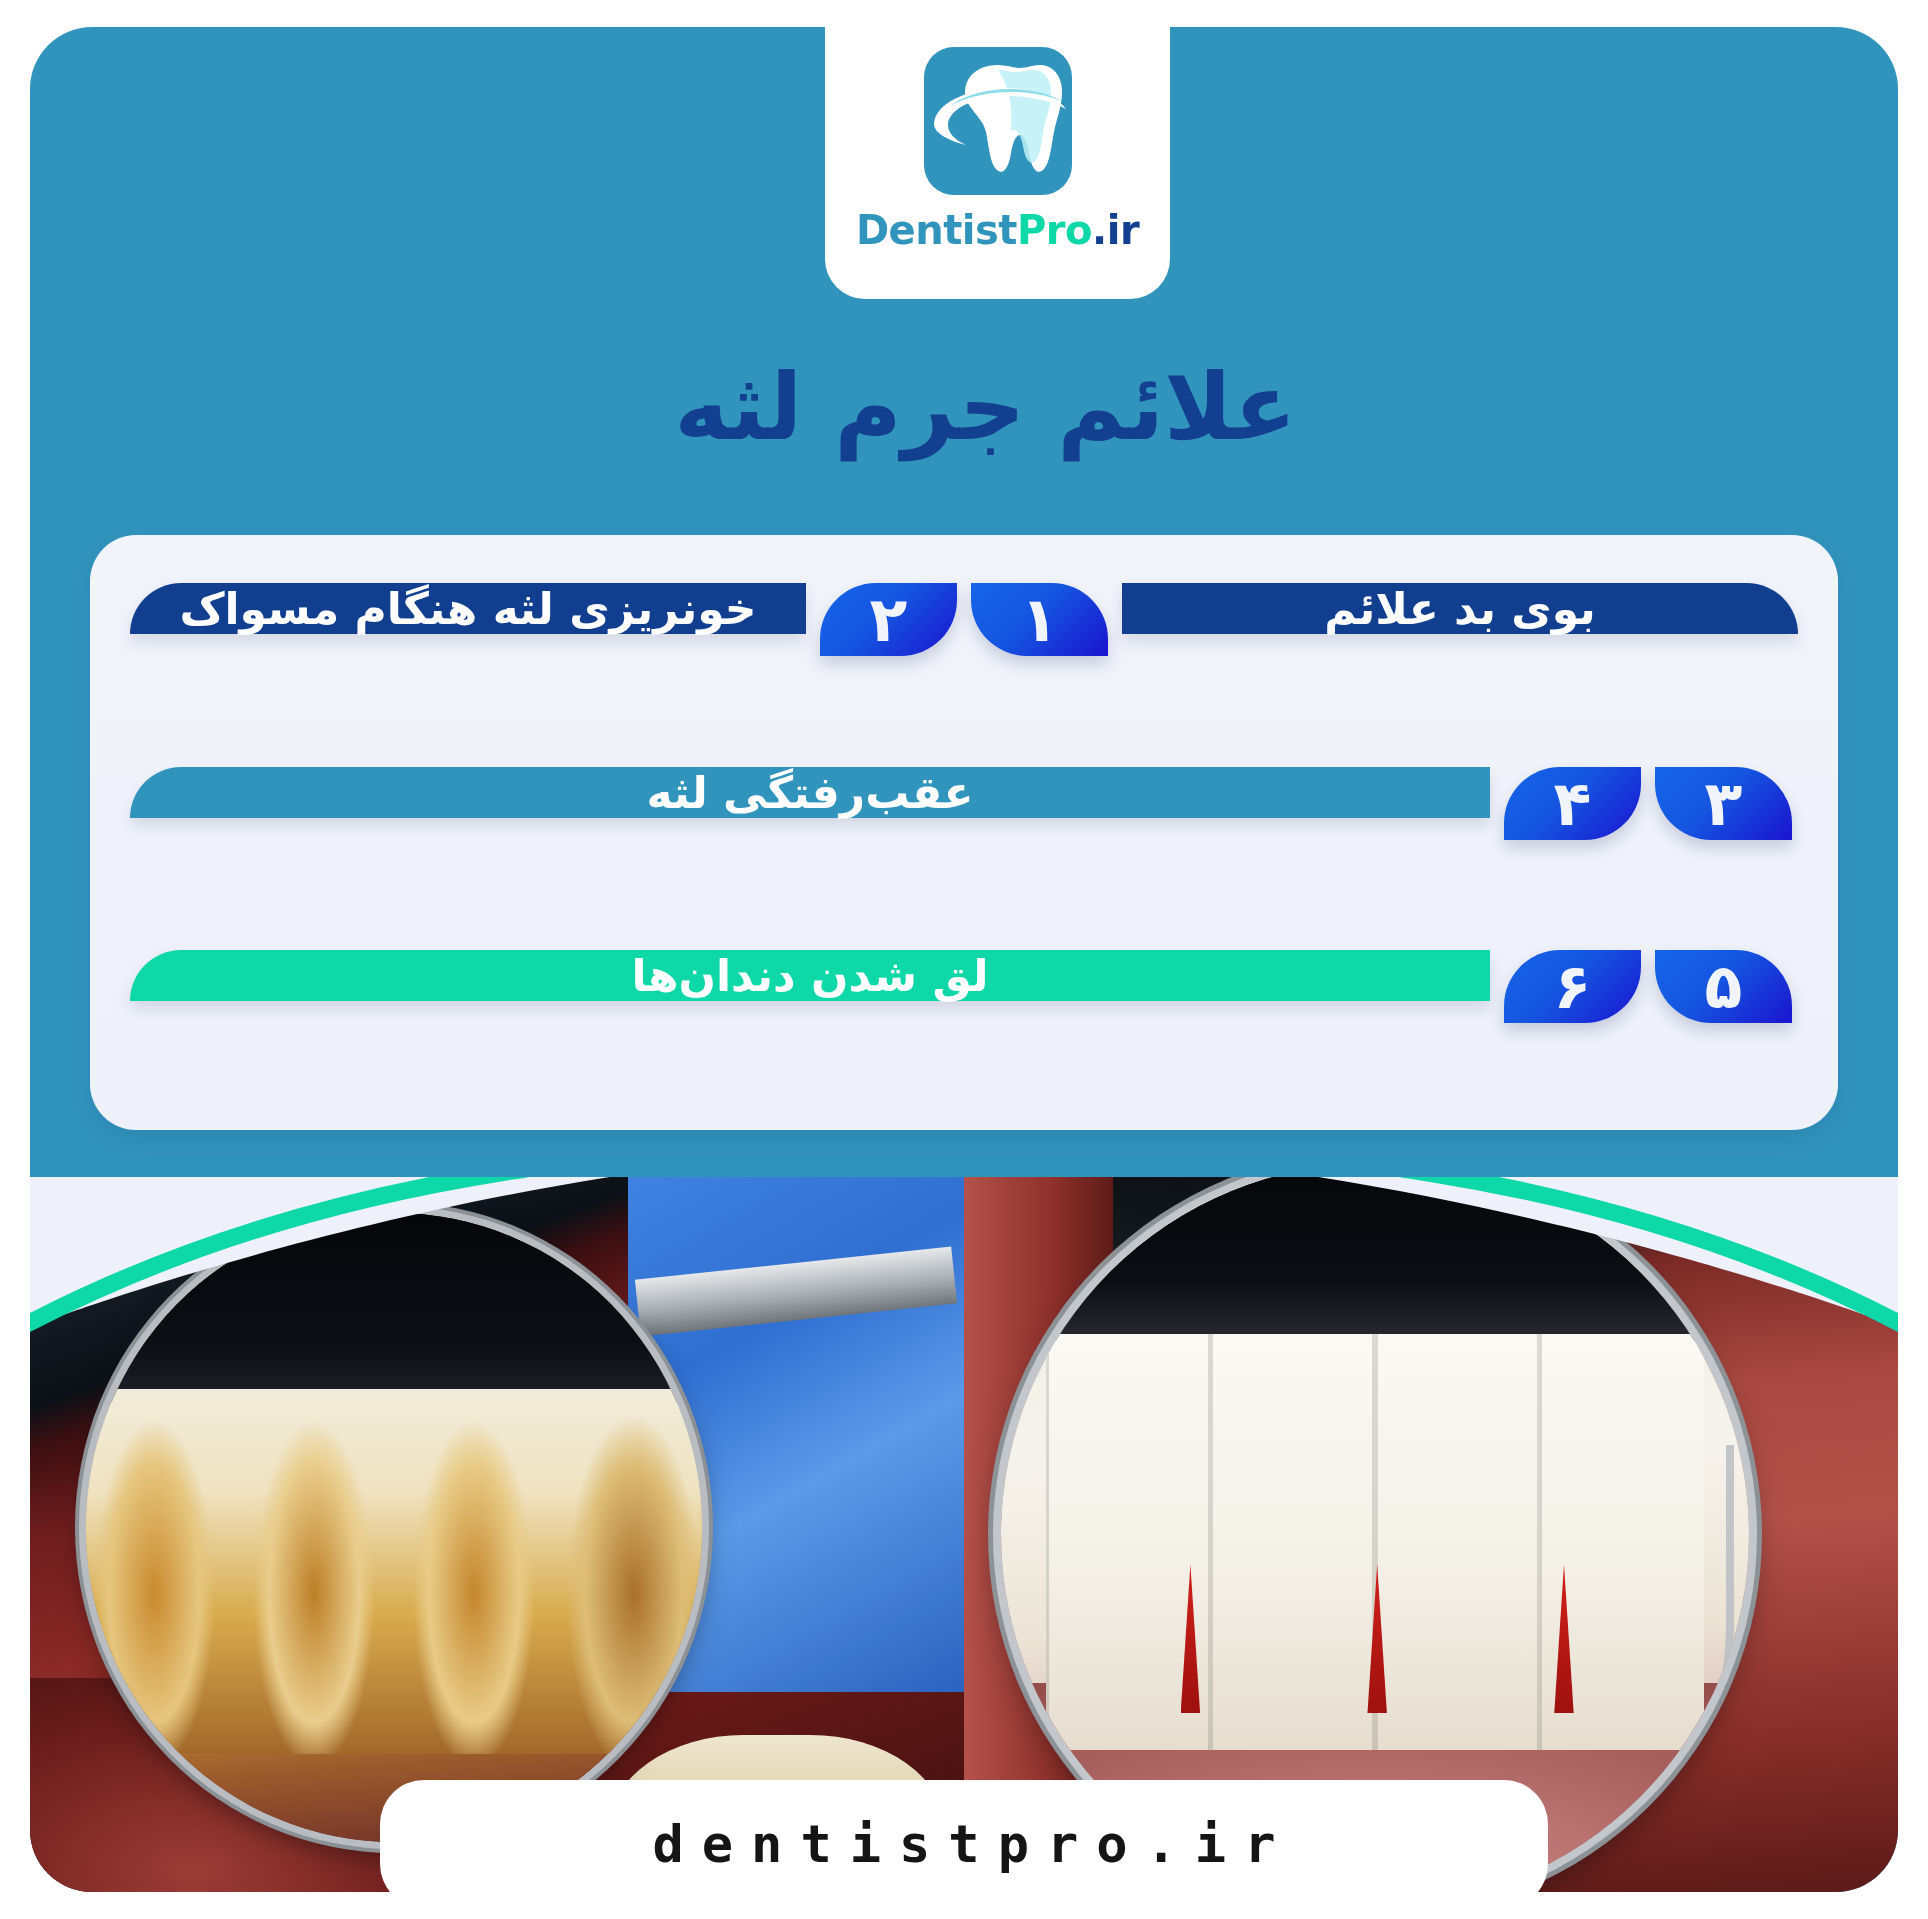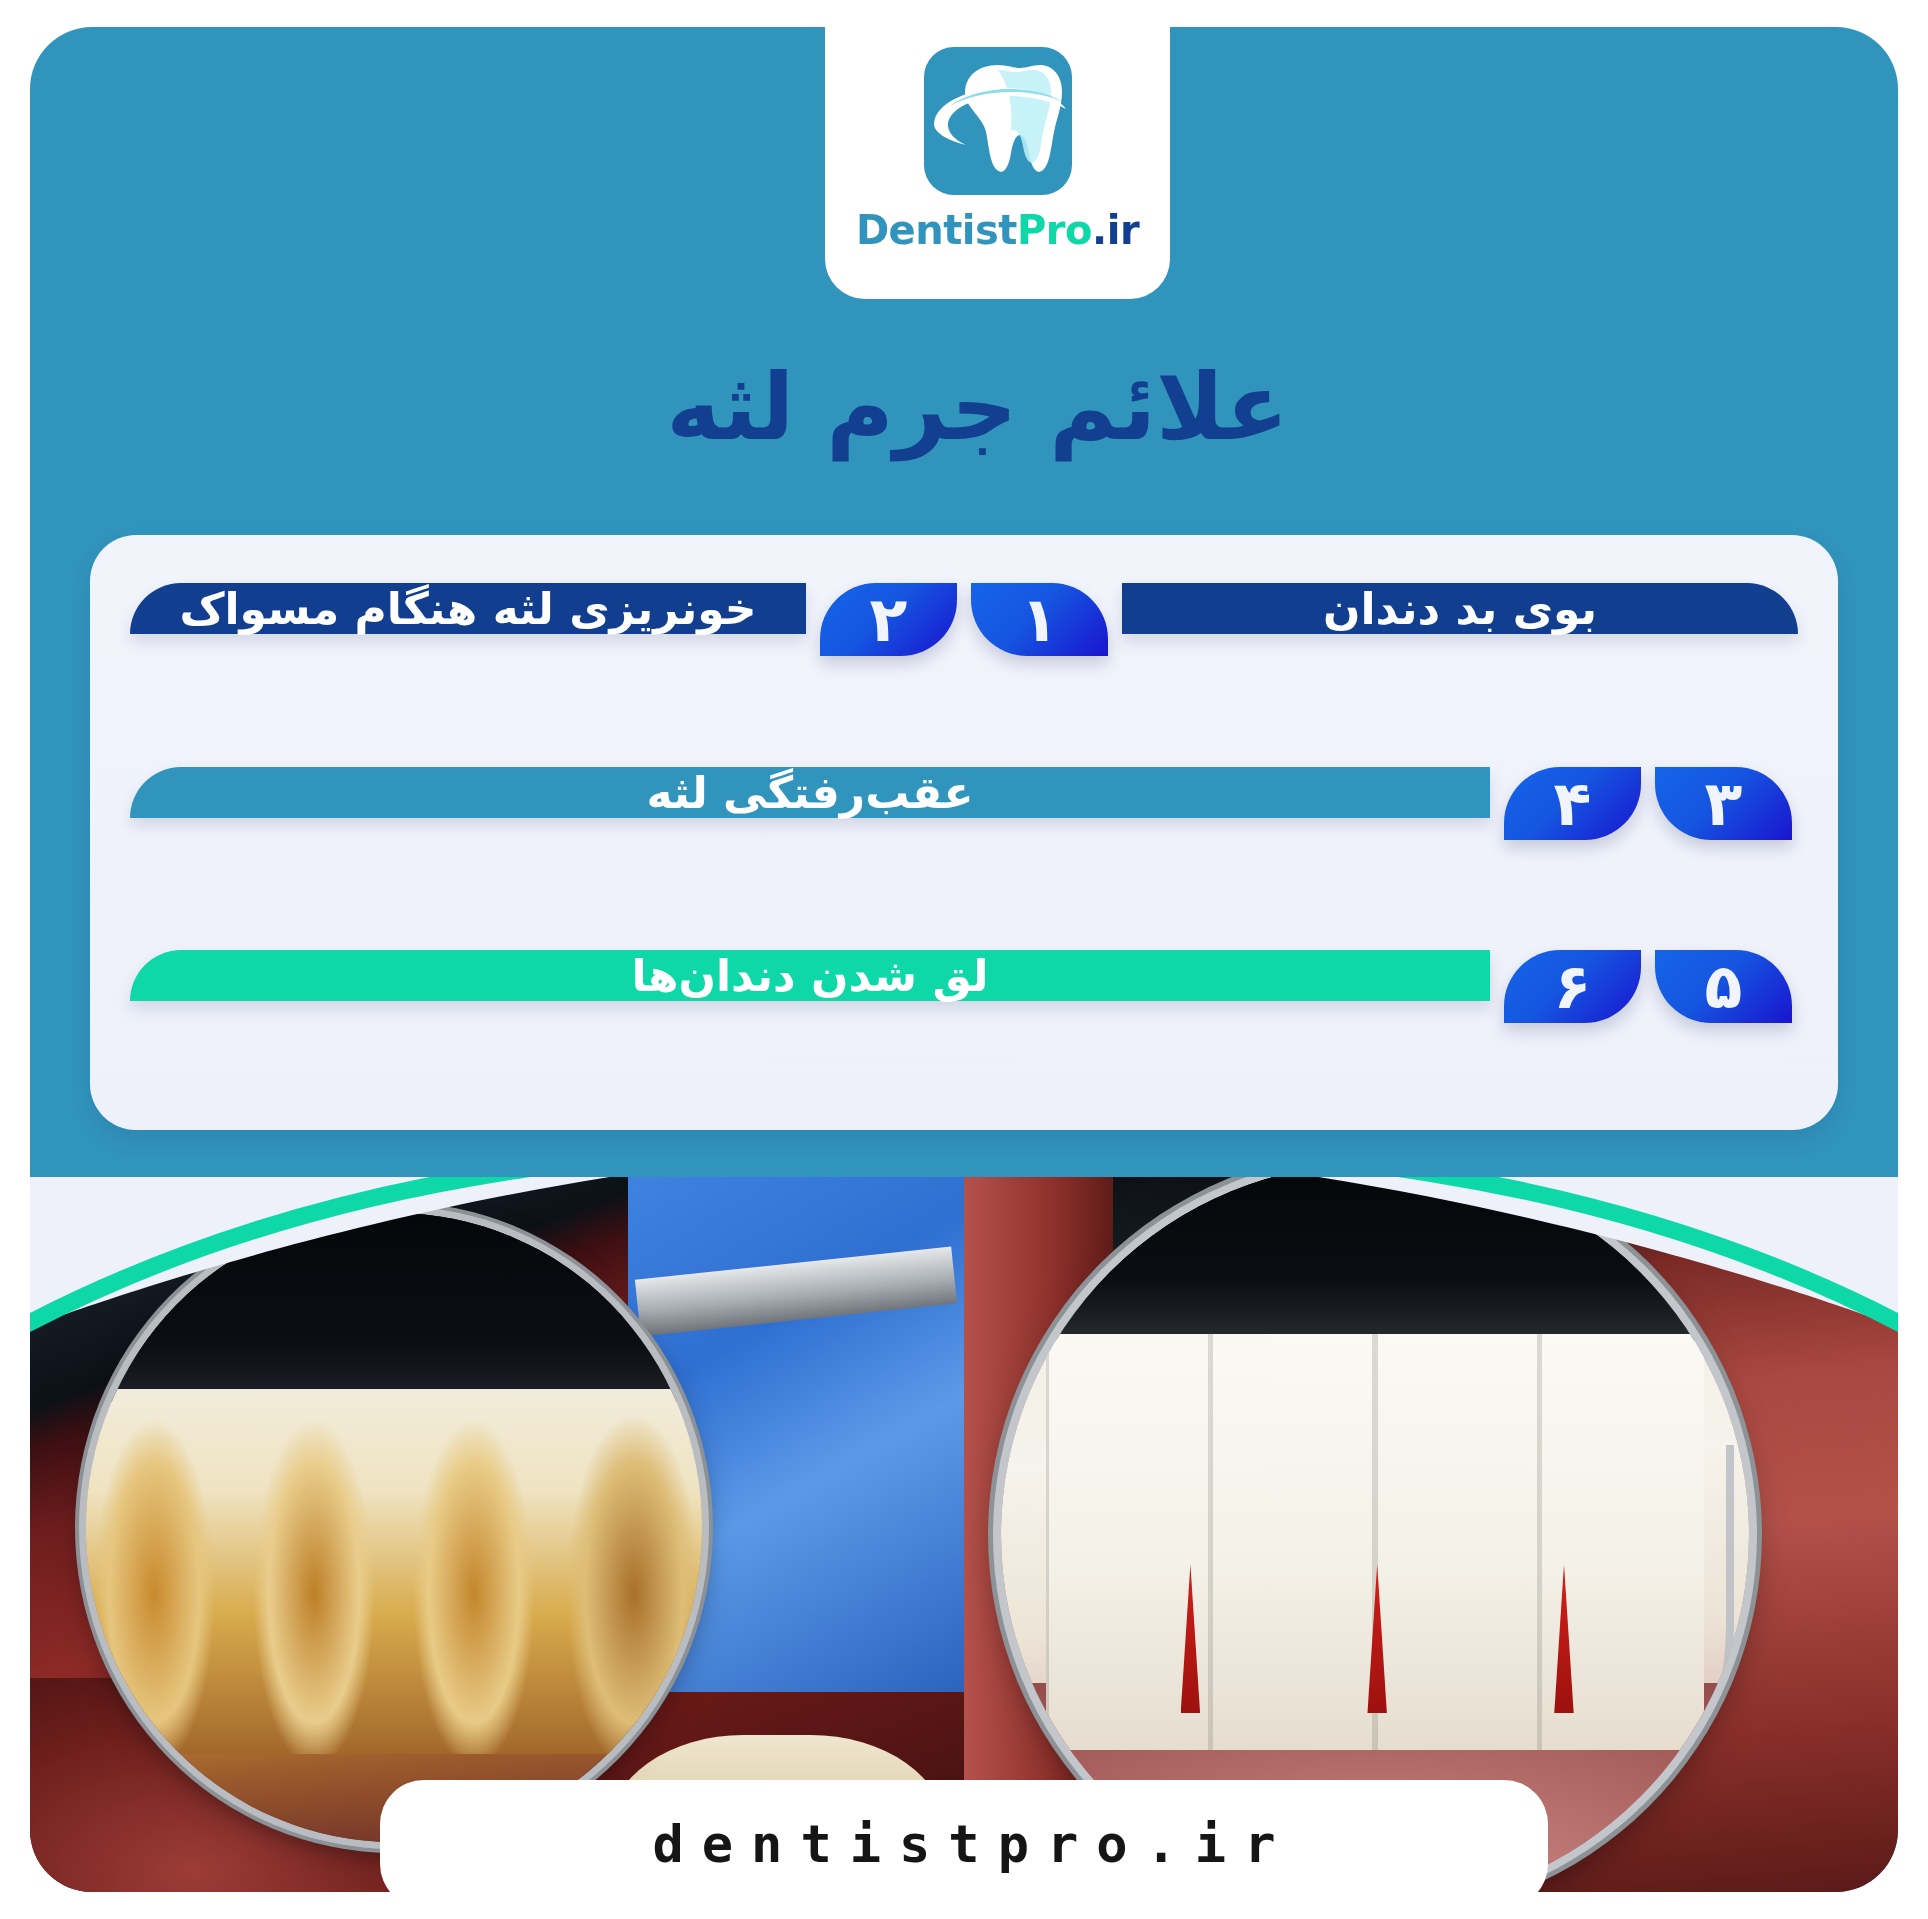--- a/index.html
+++ b/index.html
@@ -55,21 +55,21 @@
     white-space: nowrap;
     font-family: "DejaVu Sans", sans-serif;
   }
   .lt-dentist { color: #3194bd; }
   .lt-pro { color: #0ed8a8; }
   .lt-ir { color: #123f8f; }
 
   
   .headline {
     position: absolute;
-    left: 8px; top: 330px;
+    left: 16px; top: 330px;
     width: 1879px;
     text-align: center;
     color: #123f8f;
     font-size: 92px;
     font-weight: bold;
     direction: rtl;
     line-height: 1.1;
     font-family: "DejaVu Sans", sans-serif;
   }
 
@@ -360,21 +360,21 @@
           </div>
           <div class="nums">
             <div class="badge b-right">
               <span>۱</span>
             </div>
             <div class="badge b-left">
               <span>۲</span>
             </div>
           </div>
           <div class="bar right" style="background:#113e8f">
-            <span>بوی بد دندان</span>
+            <span>بوی بد علائم</span>
           </div>
         </div>
 
         <div class="row">
           <div class="bar left" style="background:#3194bd">
             <span>عقب‌رفتگی لثه</span>
           </div>
           <div class="nums">
             <div class="badge b-right">
               <span>۳</span>

